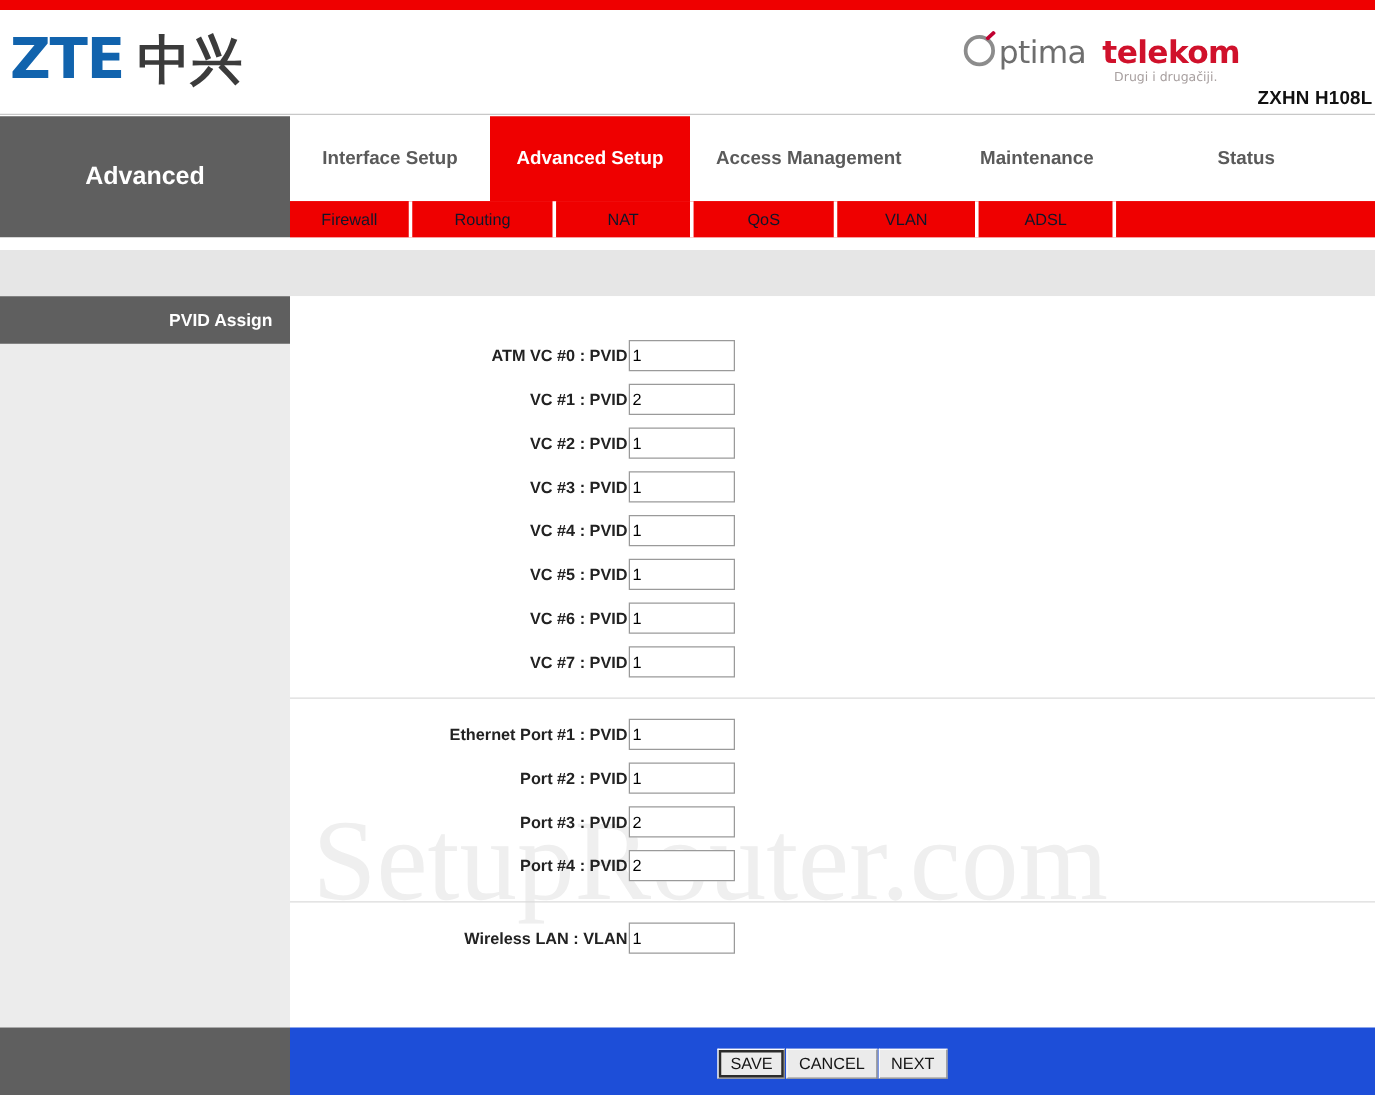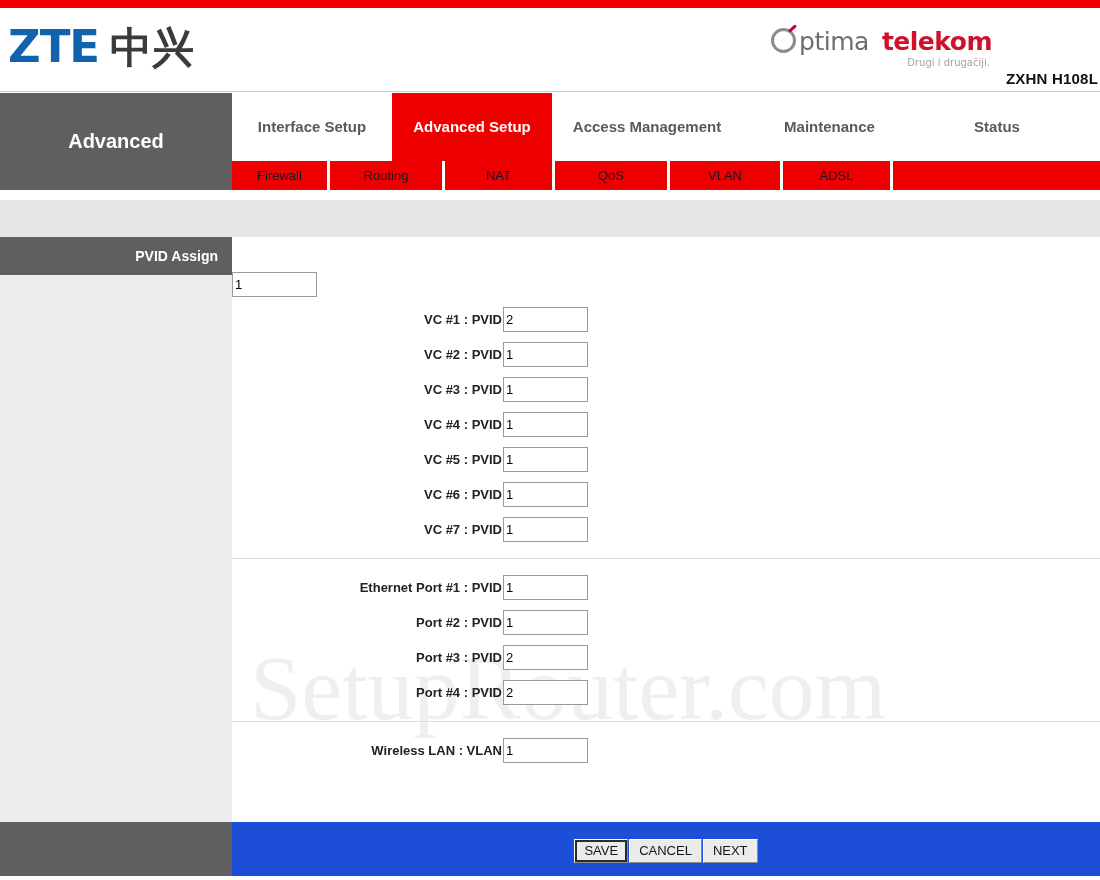--- a/index.html
+++ b/index.html
@@ -82,21 +82,21 @@
     letter-spacing: -0.5px;
   }
   .optima-word-2 {
     font-size: 25px; color: #d0112b; font-weight: bold;
     font-family: "DejaVu Sans", sans-serif;
     letter-spacing: -0.5px;
     margin-left: 13px;
   }
   .optima-tag {
     font-size: 10px; color: #a8a0a0;
-    margin-top: 2px; margin-right: 2px;
+    margin-top: 2px; margin-right: 18px;
     font-family: "DejaVu Sans", sans-serif;
   }
   .model-name {
     position: absolute; right: 2px; top: 62px;
     font-size: 15px; font-weight: bold; color: #111111;
     letter-spacing: 0.2px;
   }
 
   
   .nav-zone {
@@ -325,20 +325,21 @@
   <div class="body-zone">
     <div class="side-col">
       <div class="side-header">
         <span class="side-header-label">PVID Assign</span>
       </div>
     </div>
     <div class="content-col">
       <div class="watermark">SetupRouter.com</div>
       <div class="field-groups">
           <div class="field-row">
+            <div class="field-label">ATM VC #0  :  PVID</div>
             <input type="text" class="field-input" value="1" style="">
           </div>
           <div class="field-row">
             <div class="field-label">VC #1  :  PVID</div>
             <input type="text" class="field-input" value="2" style="">
           </div>
           <div class="field-row">
             <div class="field-label">VC #2  :  PVID</div>
             <input type="text" class="field-input" value="1" style="">
           </div>

